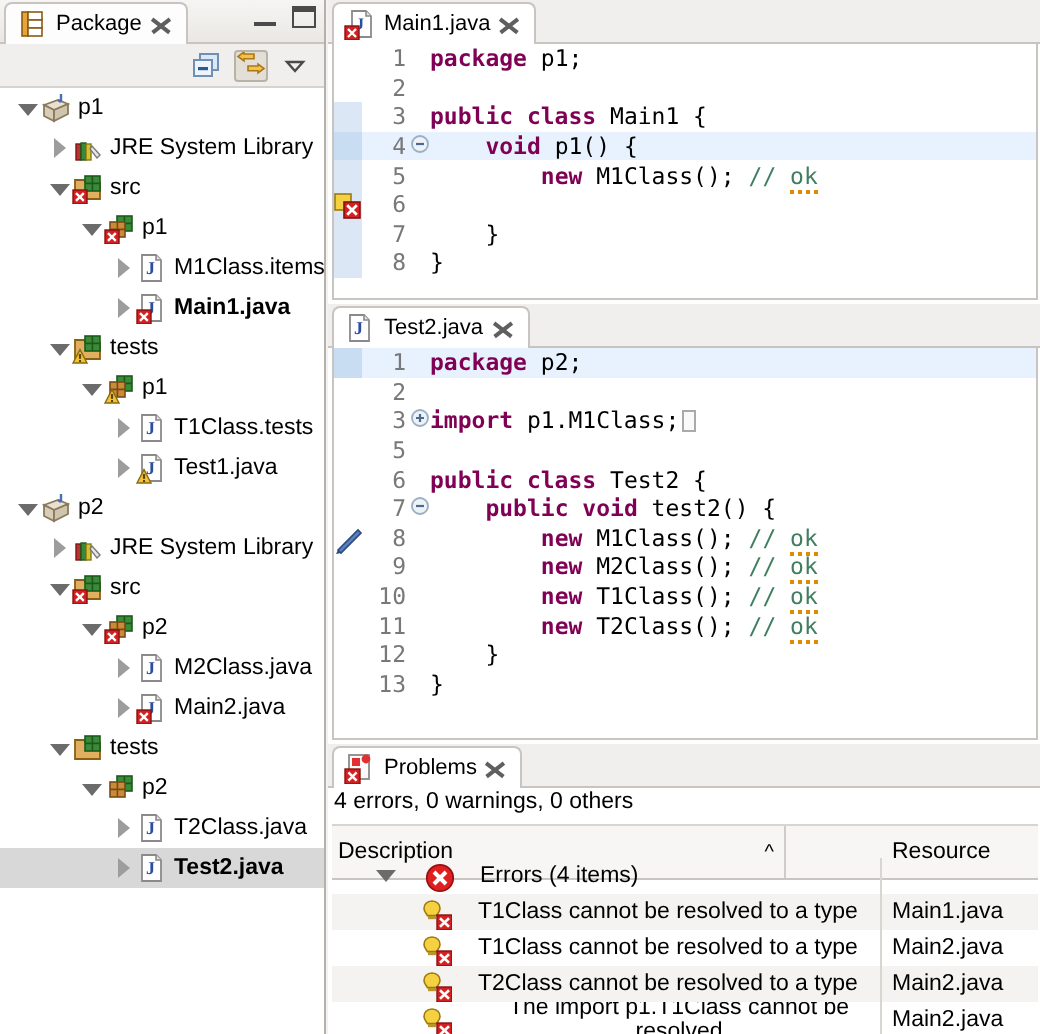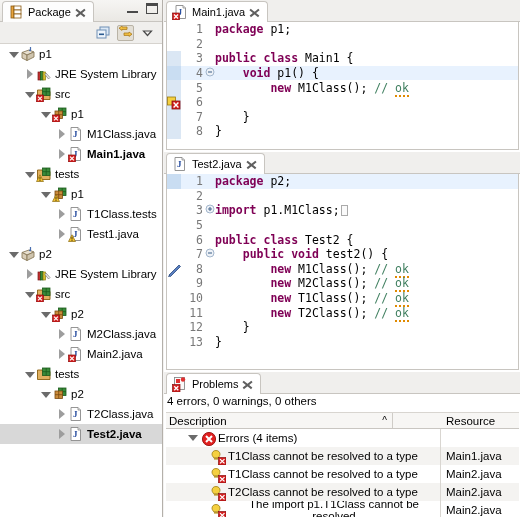--- a/index.html
+++ b/index.html
@@ -71,29 +71,29 @@
   .cm { color:#3f7f5f; }
   .pl { color:#000; }
   .sq-red { border-bottom:2px dotted #d01818; }
   .sq-org { border-bottom:2px dotted #e08a00; }
   .fold-blk { display:inline-block; width:7px; height:11px; border:1px solid #aaa;
               background:#fafafa; vertical-align:-2px; margin-left:1px; }
 
   
   #prob { left:164px; top:372px; width:356px; height:145px; }
   .psum { position:absolute; left:3px; top:23px; font-size:11.5px;text-align:right; }
-  .phead { position:absolute; left:2px; right:1px; top:40px; height:17px;
+  .phead { position:absolute; left:2px; right:1px; top:40px; height:28px;
            background:#f7f6f4; border-top:1px solid #d8d5d0; border-bottom:1px solid #c9c6c1;
            display:flex; font-size:11.5px; }
   .phead .c1 { flex:1; padding-left:3px; display:flex; align-items:center;
                justify-content:space-between; padding-right:5px; border-right:1px solid #cfccc7; }
   .phead .c2 { width:78px; padding-left:5px; display:flex; align-items:center;margin-left:48px; }
   .ptbl { position:absolute; left:2px; right:1px; top:57px; bottom:0; overflow:hidden; }
   .prow { height:18px; display:flex; align-items:center; font-size:11.5px; }
-  .prow .pc1 { flex:1; display:flex; align-items:center; gap:3px; overflow:hidden;
+  .prow .pc1 { flex:1; display:flex; align-items:center; gap:14px; overflow:hidden;
                padding-left:3px; border-right:1px solid #d9d6d1; height:18px; }
   .prow .pc2 { width:78px; padding-left:5px; }
   .prow.alt { background:#f4f3f1; }
   .indent22 { padding-left:22px !important; }
   .indent44 { padding-left:44px !important;text-align:center; }
   .caret { width:10px; height:10px; position:relative; flex:none; }
   .caret::after{ content:""; position:absolute; left:0; top:2px;
       border-left:5px solid transparent; border-right:5px solid transparent;
       border-top:6px solid #6b6b6b; }
 </style>
@@ -193,21 +193,21 @@
           <span class="lbl">p1</span>
         </div>
         <div class="trow">
           <span style="display: inline-block; flex: 0 0 auto; width: 56px;"></span>
           <span class="arrow right"></span>
           <span class="ic"><svg width="16" height="16" viewBox="0 0 16 16">
               <path d="M3 1.5 H10 L12.5 4 V14.5 H3 Z" fill="#fff" stroke="#8a8a8a" stroke-width="0.9"></path>
               <path d="M10 1.5 V4 H12.5" fill="#e4e4e4" stroke="#8a8a8a" stroke-width="0.8"></path>
               <text x="5" y="11" font-size="9" fill="#2a4fa0" font-family="serif" font-weight="bold">J</text>
             </svg></span>
-          <span class="lbl">M1Class.java</span>
+          <span class="lbl">M1Class.items</span>
         </div>
         <div class="trow">
           <span style="display: inline-block; flex: 0 0 auto; width: 56px;"></span>
           <span class="arrow right"></span>
           <span class="ic"><svg width="16" height="16" viewBox="0 0 16 16">
               <path d="M3 1.5 H10 L12.5 4 V14.5 H3 Z" fill="#fff" stroke="#8a8a8a" stroke-width="0.9"></path>
               <path d="M10 1.5 V4 H12.5" fill="#e4e4e4" stroke="#8a8a8a" stroke-width="0.8"></path>
               <text x="5" y="11" font-size="9" fill="#2a4fa0" font-family="serif" font-weight="bold">J</text>
               <rect x="0.5" y="9" width="7" height="7" fill="#d32020" stroke="#8a1010" stroke-width="0.7"></rect>
               <path d="M2 10.6 L5.9 14.4 M5.9 10.6 L2 14.4" fill="none" stroke="#fff" stroke-width="1.2"></path>

